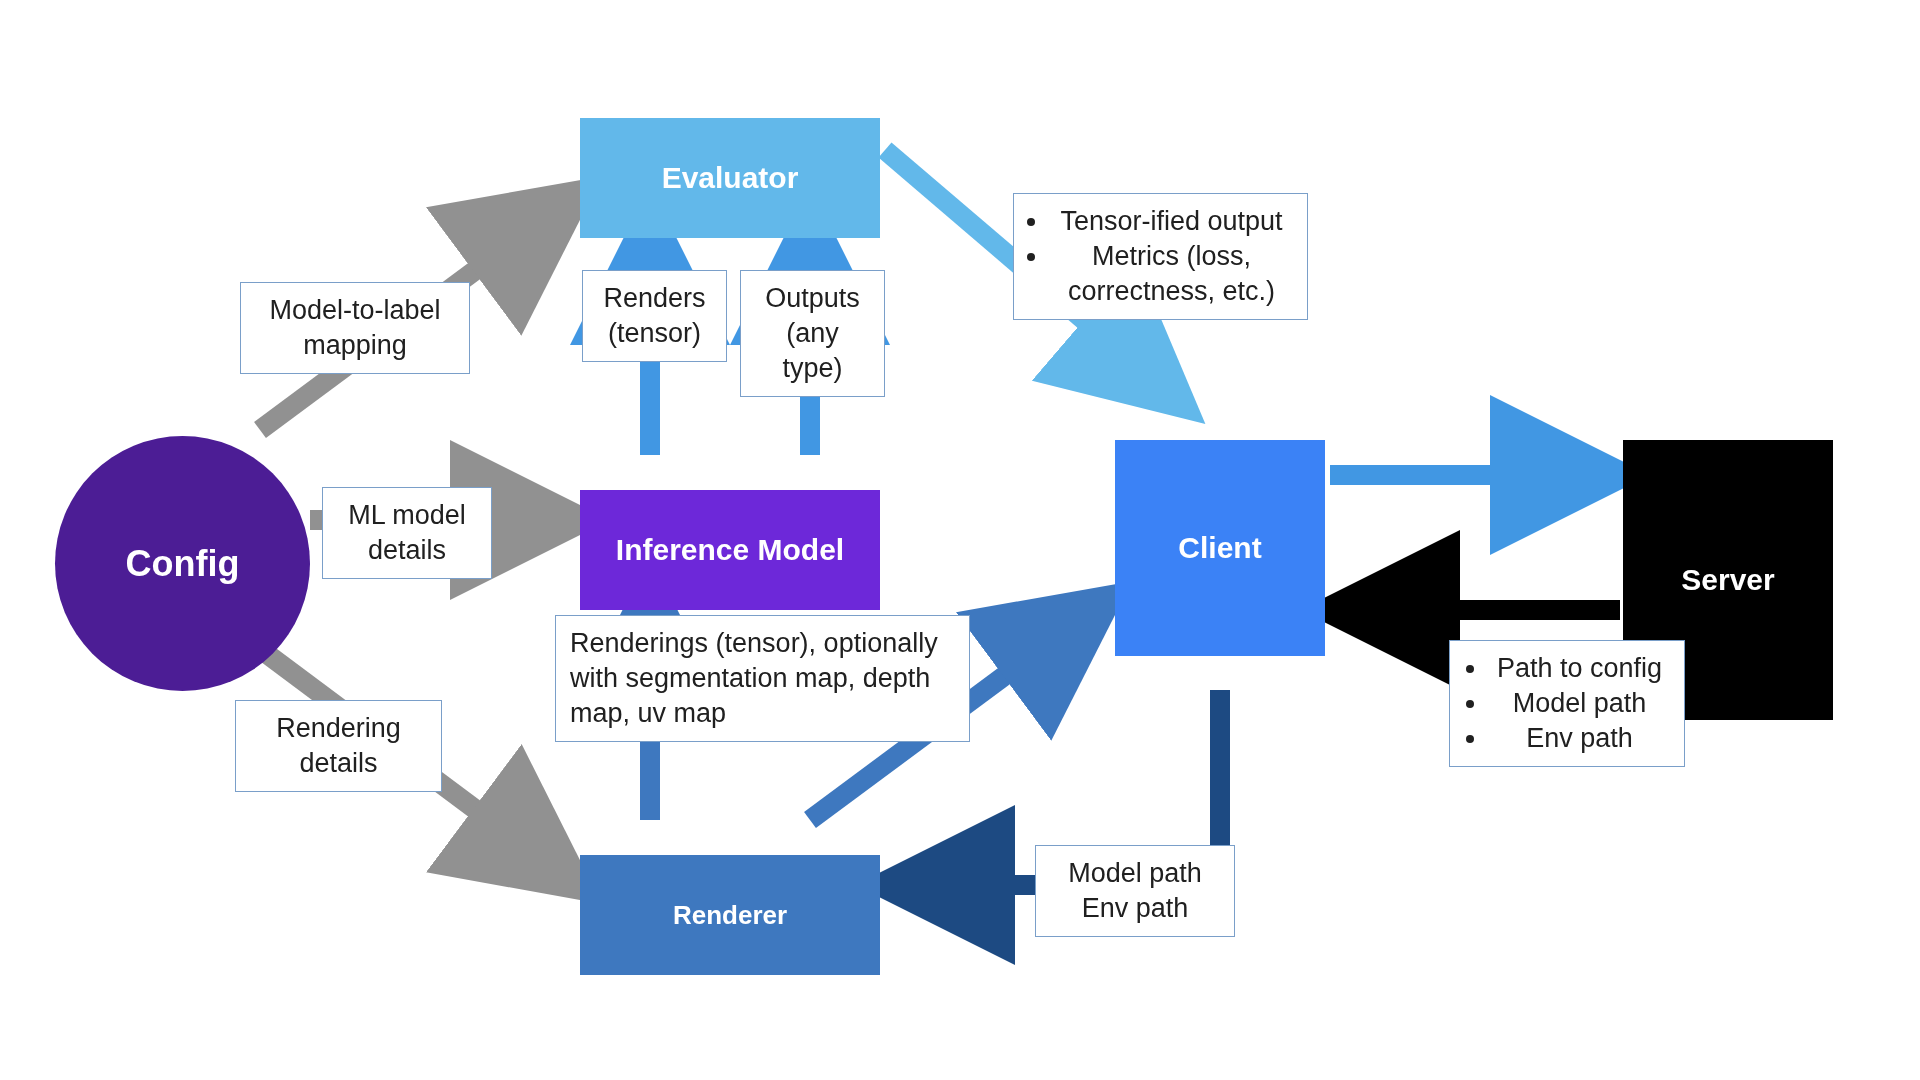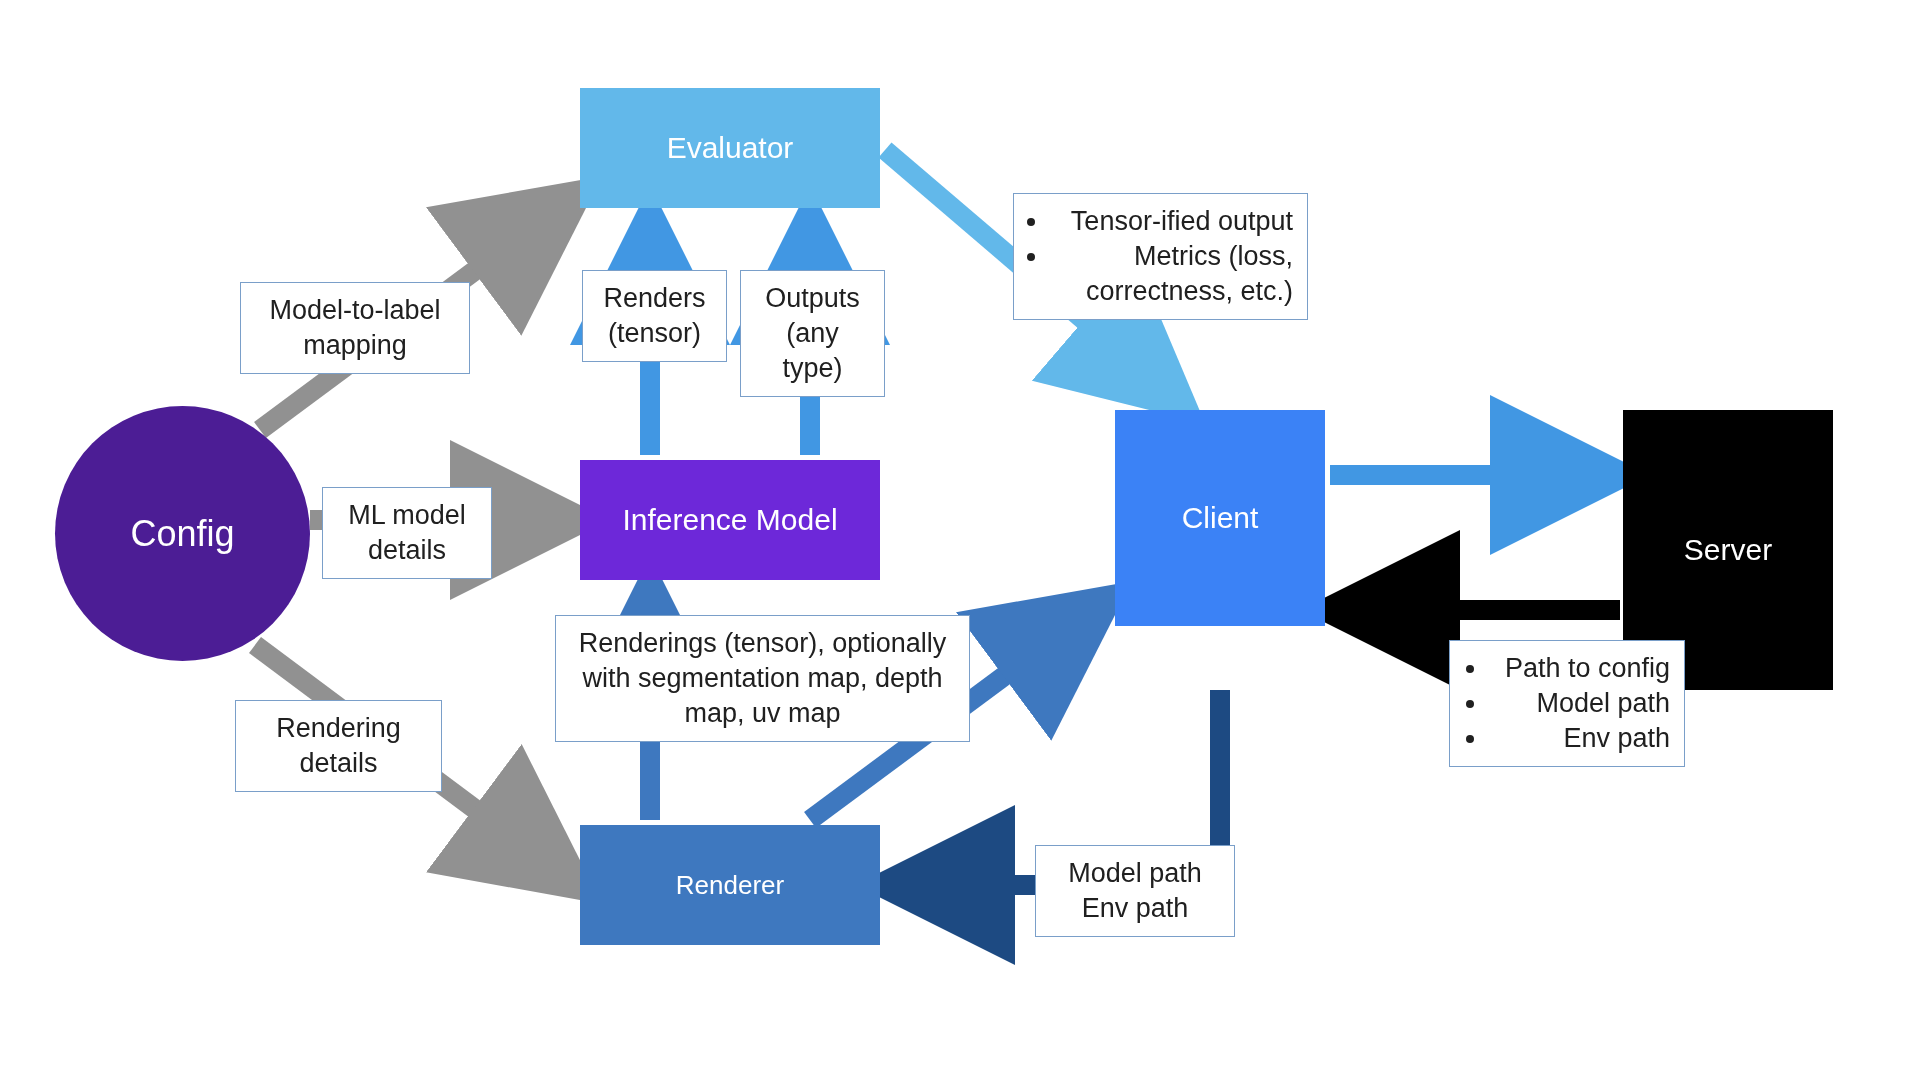--- a/index.html
+++ b/index.html
@@ -21,23 +21,24 @@
     left: 0; top: 0;
     width: 1920px; height: 1080px;
     pointer-events: none;
   }
   .node {
     position: absolute;
     display: flex;
     align-items: center;
     justify-content: center;
     color: #fff;
-    font-weight: 400;
+    font-weight: 700;
     text-align: left;
     box-sizing: border-box;
+    margin-top: 30px;
   }
   .config-circle {
     width: 255px; height: 255px;
     border-radius: 50%;
     background: #4c1d95;
     font-size: 36px;
     left: 55px; top: 406px;
   }
   .evaluator {
     width: 300px; height: 120px;
@@ -77,31 +78,31 @@
     font-size: 27px;
     line-height: 1.3;
     padding: 10px 14px;
     box-sizing: border-box;
   }
   .label-box ul {
     margin: 0;
     padding-left: 22px;
   }
   .label-box li {
-    text-align: right;
+    text-align: center;
   }
   .lb-center { text-align: center; }
   
   .lb-mtl   { left: 240px;  top: 282px; width: 230px; text-align:center;}
   .lb-ml    { left: 322px;  top: 487px; width: 170px; text-align:center;}
   .lb-rd    { left: 235px;  top: 700px; width: 207px; text-align:center;}
   .lb-rt    { left: 582px;  top: 270px; width: 145px; text-align:center;}
   .lb-ot    { left: 740px;  top: 270px; width: 145px; text-align:center;}
   .lb-tm    { left: 1013px; top: 193px; width: 295px; }
-  .lb-rseg  { left: 555px;  top: 615px; width: 415px; text-align:center;}
+  .lb-rseg  { left: 555px;  top: 615px; width: 415px; text-align:left;}
   .lb-mpep  { left: 1035px; top: 845px; width: 200px; text-align:center;}
   .lb-rom   { left: 1370px; top: 285px; width: 200px; }
   .lb-ptc   { left: 1449px; top: 640px; width: 236px; padding-left: 17px; }
 </style>
 </head>
 <body>
 
 <div class="stage">
 
   <svg class="arrows" viewBox="0 0 1920 1080">

